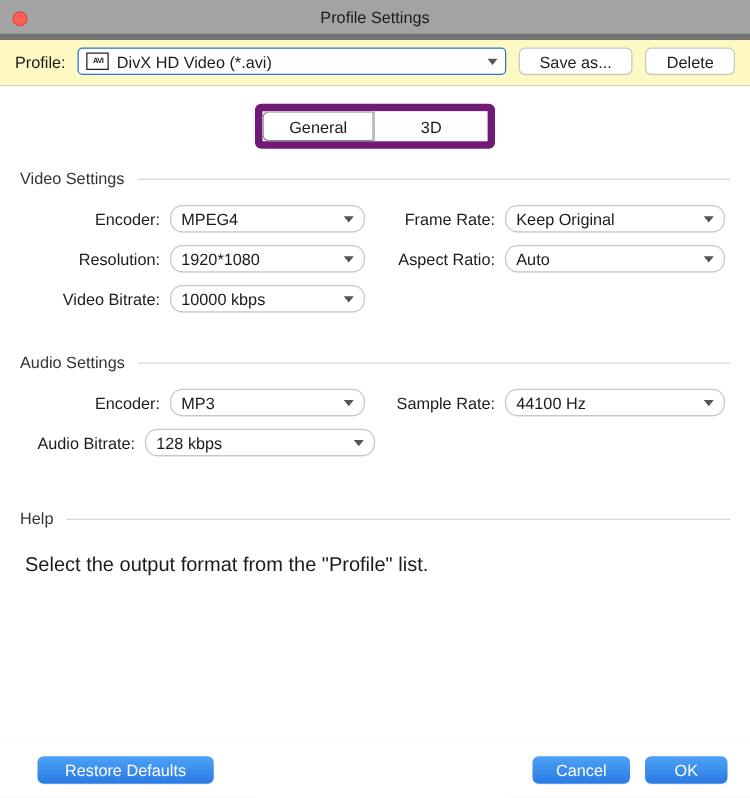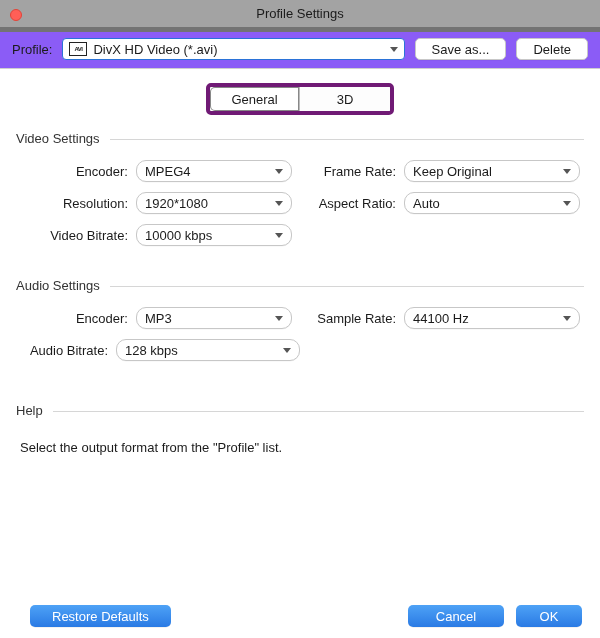--- a/index.html
+++ b/index.html
@@ -33,21 +33,21 @@
   .traffic-dot.red { background: #ff5f57; border: 0.5px solid #e24438; }
   .title-text { font-size: 13px; font-weight: 500; }
 
   
   .toolbar {
     display: flex;
     align-items: center;
     gap: 10px;
     padding: 6px 12px 8px 12px;
     border-bottom: 1px solid #cfcfcf;
-    background: #8b5cf6;
+    background: #fef9c3;
   }
   .toolbar-label { font-size: 13px; }
   .profile-select {
     flex: 1;
     height: 22px;
     border: 1px solid #2b73d8;
     border-radius: 4px;
     background: #ffffff;
     display: flex;
     align-items: center;
@@ -99,21 +99,21 @@
   }
 
   
   .tabs {
     display: flex;
     justify-content: center;
     margin-bottom: 24px;
   }
   .tabstrip {
     display: flex;
-    border: 4px solid #701a75;
+    border: 6px solid #701a75;
     border-radius: 5px;
     overflow: hidden;
   }
   .tab {
     width: 90px;
     height: 24px;
     display: flex;
     align-items: center;
     justify-content: center;
     font-size: 13px;
@@ -176,21 +176,21 @@
     display: flex;
     align-items: center;
     padding: 0 8px;
     position: relative;
     box-shadow: 0 0.5px 0 rgba(0,0,0,0.05);
   }
   .dropdown .val { flex: 1; font-size: 13px; }
   .dropdown .chevron { margin-left: 6px; }
 
   .help-text {
-    font-size: 13px;
+    font-size: 16px;
     padding: 8px 0 0 0;
   }
 
   
   .footer {
     height: 46px;
     display: flex;
     align-items: center;
     padding: 0 18px;
     background: #ffffff;
@@ -204,21 +204,21 @@
     color: #fff;
     padding: 0 22px;
     font-size: 13px;
     display: inline-flex;
     align-items: center;
     justify-content: center;
     margin-left: 12px;
     box-shadow: 0 0.5px 0 rgba(0,0,0,0.1);
   }
   .btn-ok { width: 66px; }
-  .btn-cancel { width: 96px; }
+  .btn-cancel { width: 78px; }
 </style>
 </head>
 <body>
 
 <div class="titlebar">
   <div class="traffic-dot red"></div>
   <span class="title-text">Profile Settings</span>
 </div>
 
 <div class="toolbar">

